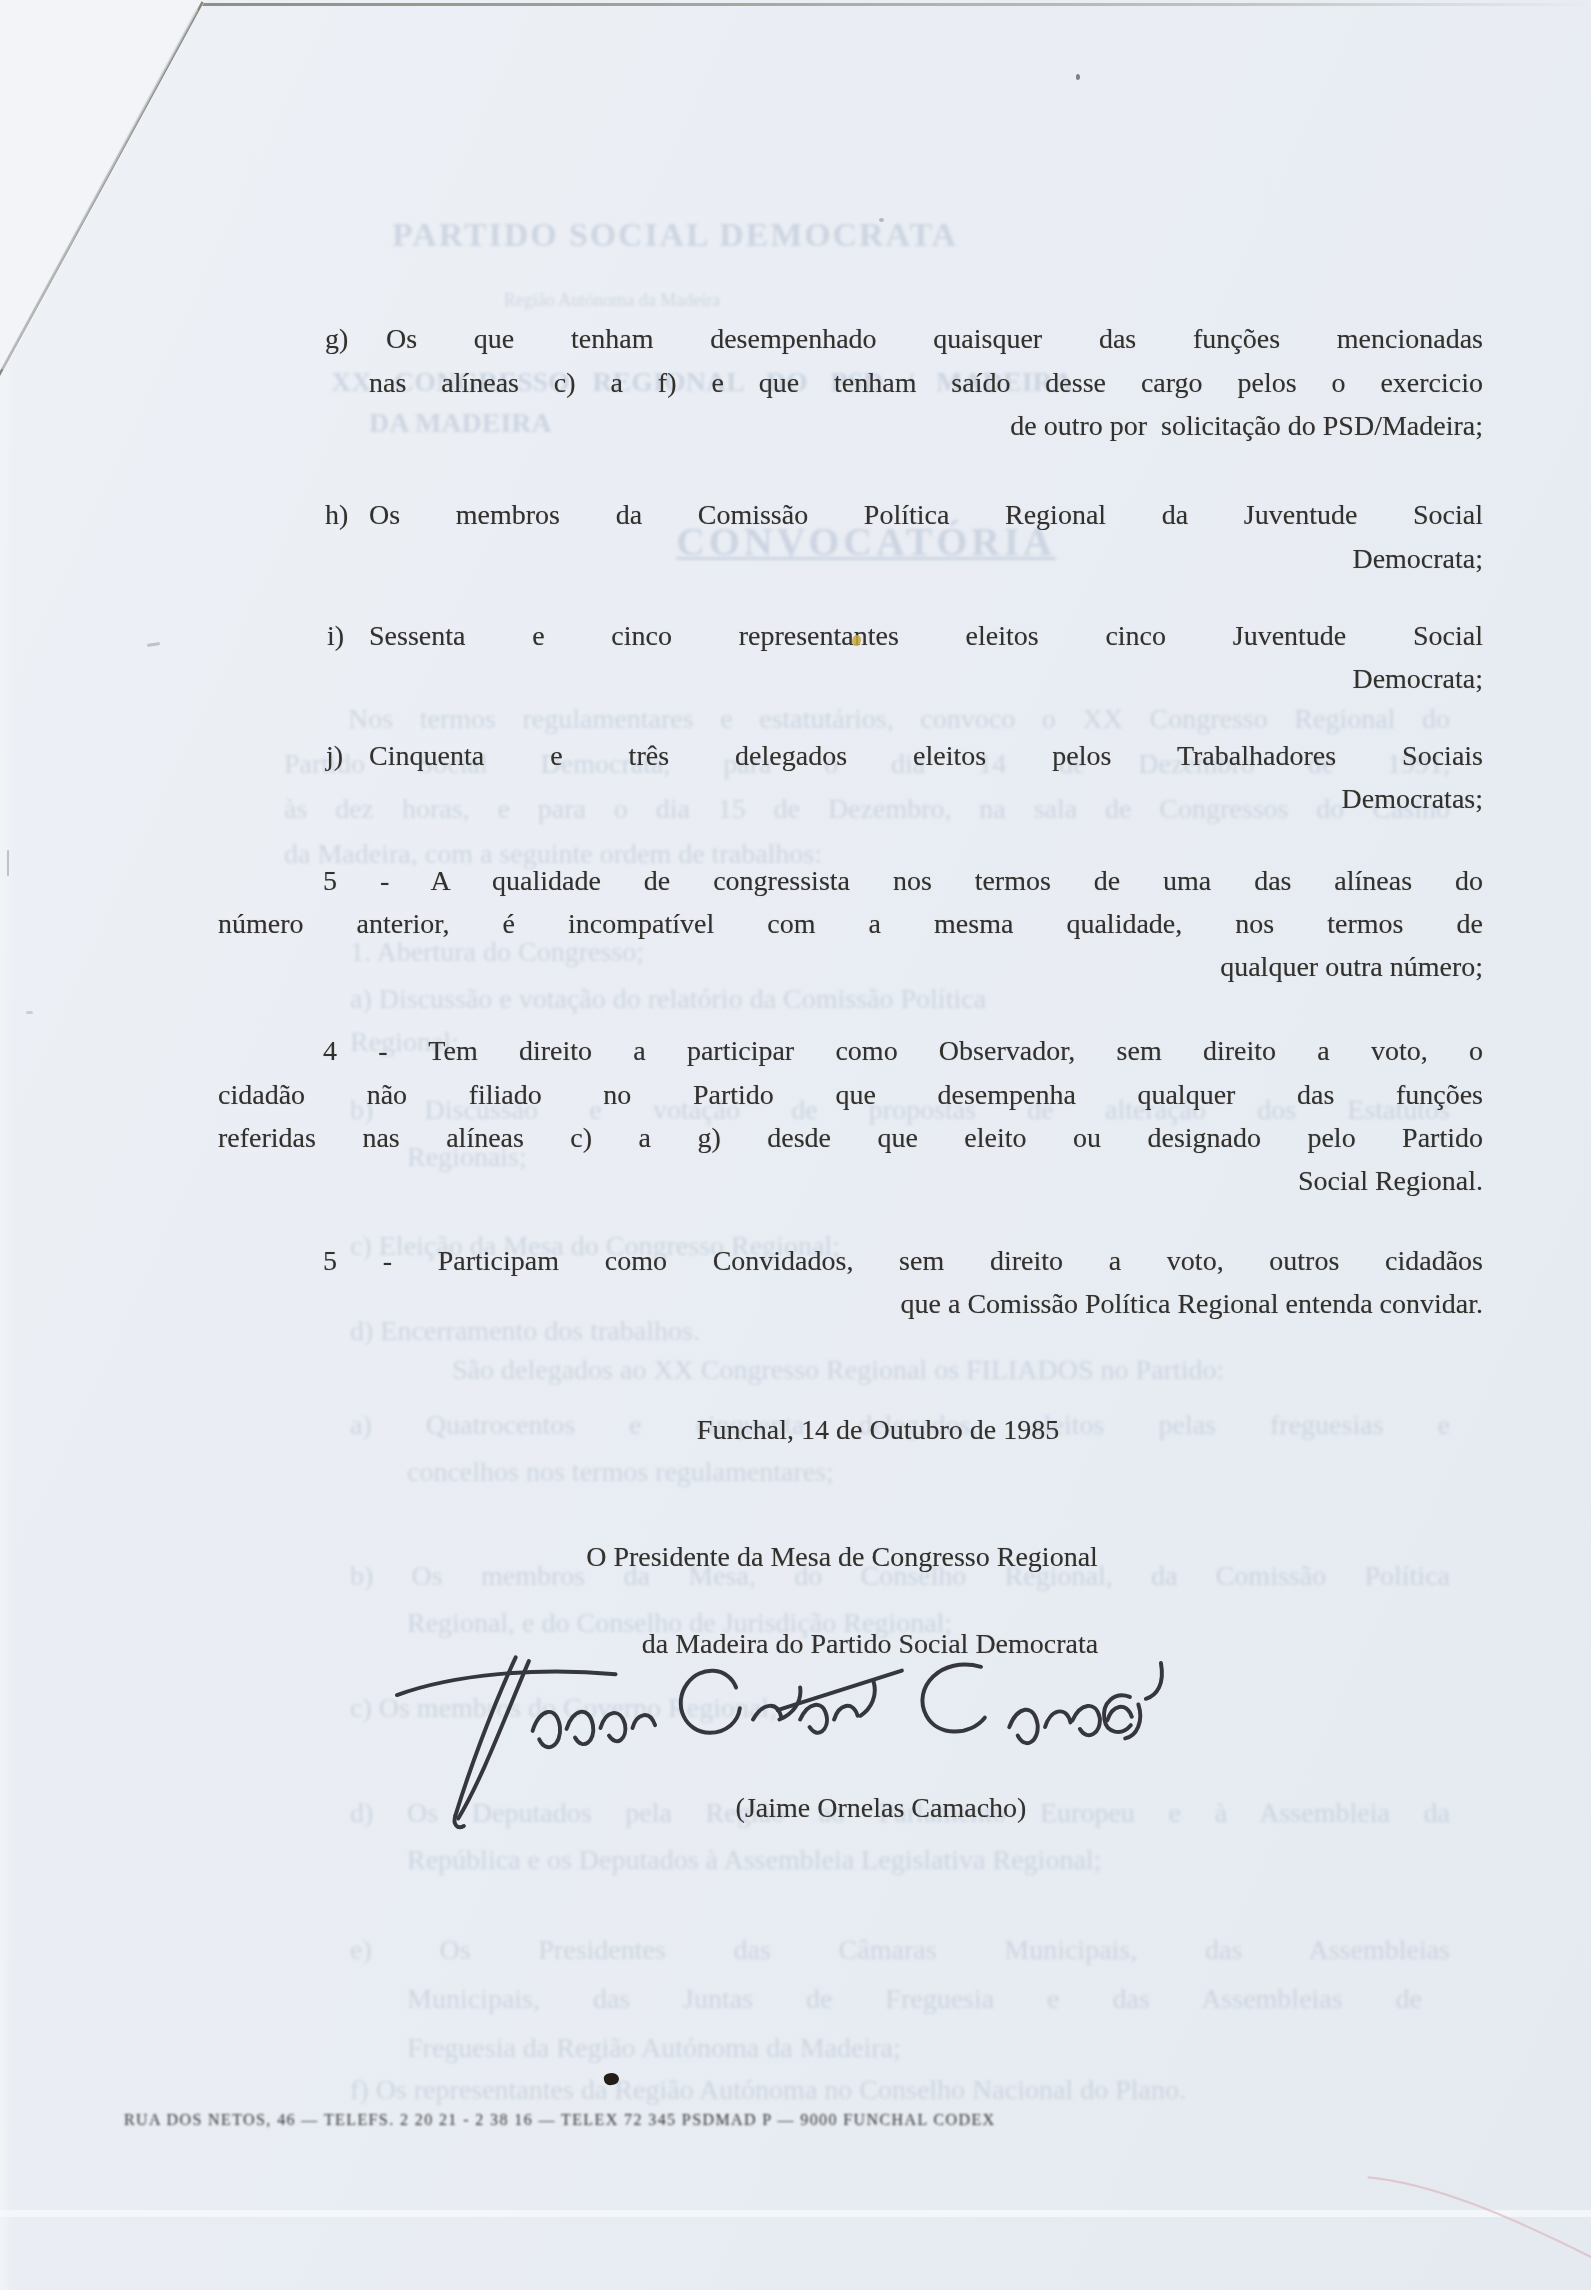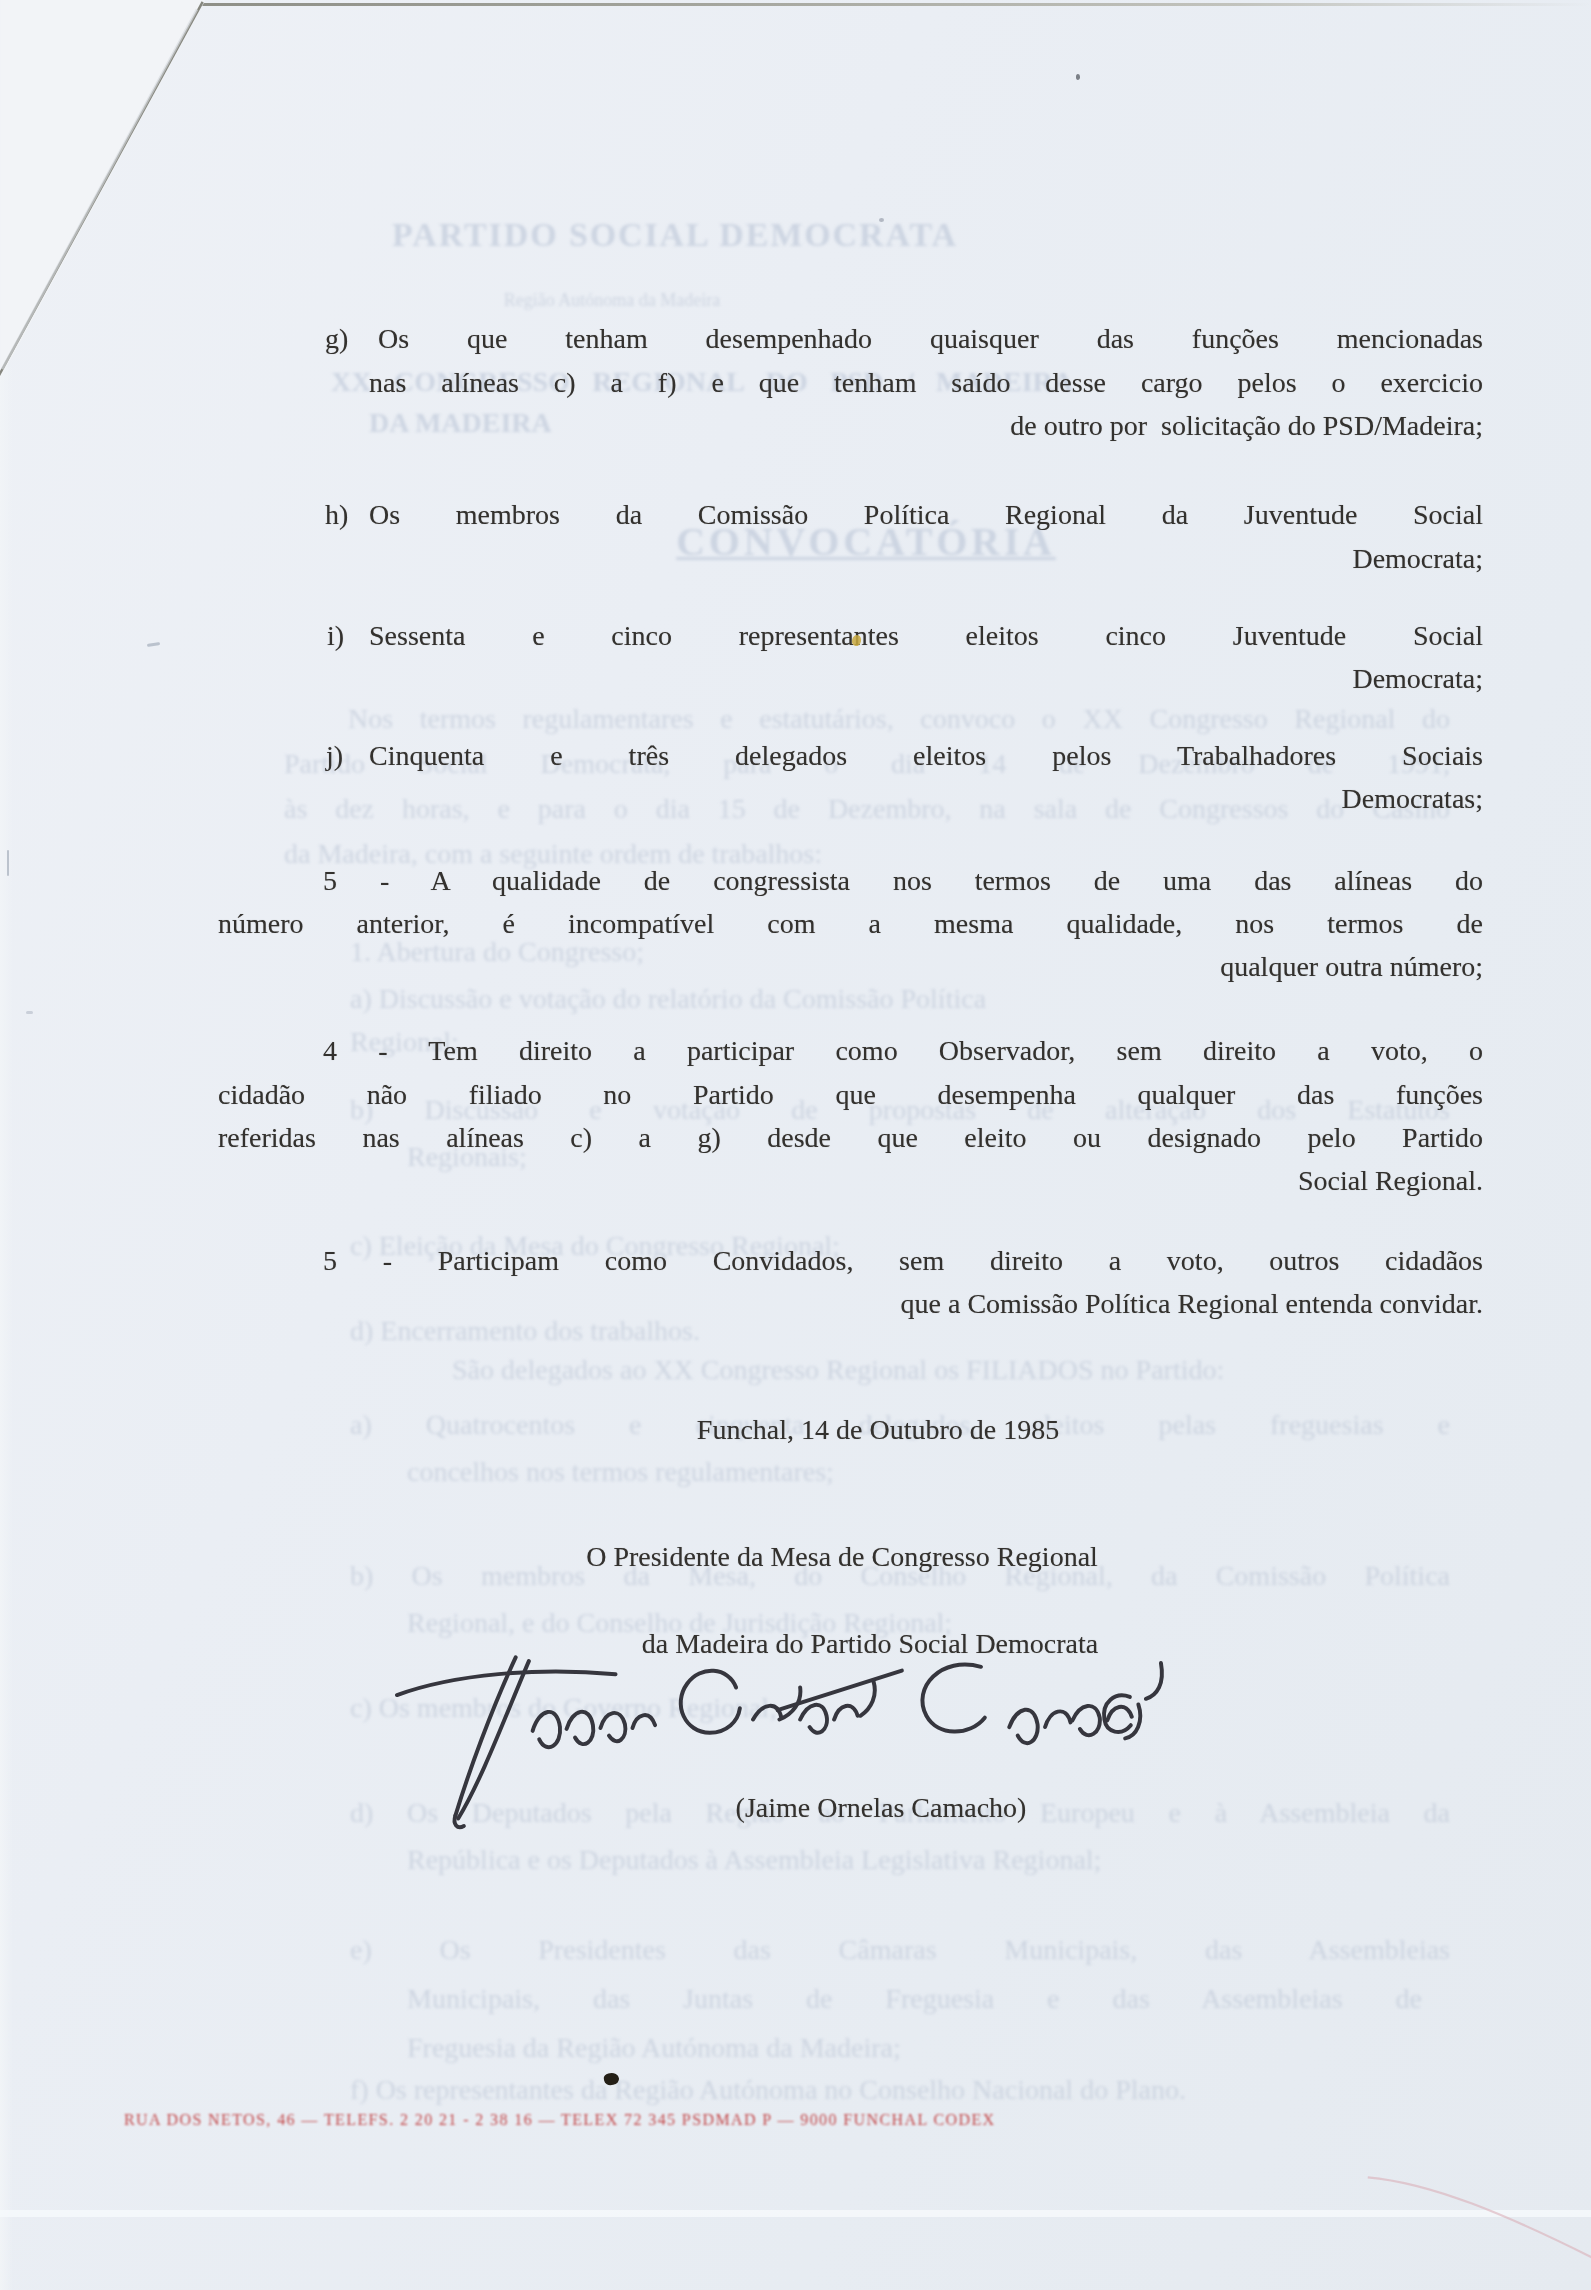--- a/index.html
+++ b/index.html
@@ -20,21 +20,21 @@
   .label{white-space:nowrap;}
   
   .ghost{
     position:absolute;font-size:28px;line-height:43px;
     color:#b7c1d2;opacity:.55;filter:blur(1.4px);
   }
   .ghost.bold{font-weight:bold;color:#b0bcd0;opacity:.5;}
   .ghost.big{font-size:34px;letter-spacing:1.9px;}
   .ghost.huge{font-size:40px;letter-spacing:3.8px;text-decoration:underline;text-decoration-thickness:2.8px;}
   .ghost.small{font-size:18px;}
-  .ghost.footer{font-size:16px;letter-spacing:1.4px;color:#b91c1c;opacity:.8;filter:blur(0.8px);white-space:nowrap;overflow:hidden;}
+  .ghost.footer{font-size:16px;letter-spacing:1.4px;color:#000000;opacity:.8;filter:blur(0.8px);white-space:nowrap;overflow:hidden;}
   .speck{position:absolute;border-radius:50%;}
   .edge-top{
     position:absolute;left:193px;top:2.8px;right:0;height:2.8px;
     background:linear-gradient(to right,#8e8f87,#a3a49c 35%,#c2c3bd 75%,rgba(200,201,196,0));
   }
   .edge-left{
     position:absolute;left:0;top:367px;bottom:0;width:13px;
     background:linear-gradient(to right,#f1f4f7,rgba(241,244,247,0));
   }
   .bottom-band{
@@ -80,21 +80,21 @@
 <div class="ghost" style="left:350px;top:1686px">c) Os membros do Governo Regional;</div>
 <div class="ghost j" style="left:350px;right:141px;top:1791px">d) Os Deputados pela Região ao Parlamento Europeu e à Assembleia da</div>
 <div class="ghost" style="left:407px;right:207px;top:1838px">República e os Deputados à Assembleia Legislativa Regional;</div>
 <div class="ghost j" style="left:350px;right:141px;top:1928px">e) Os Presidentes das Câmaras Municipais, das Assembleias</div>
 <div class="ghost j" style="left:407px;right:169px;top:1977px">Municipais, das Juntas de Freguesia e das Assembleias de</div>
 <div class="ghost" style="left:407px;top:2026px">Freguesia da Região Autónoma da Madeira;</div>
 <div class="ghost" style="left:350px;right:169px;top:2068px">f) Os representantes da Região Autónoma no Conselho Nacional do Plano.</div>
 <div class="ghost footer" style="left:124px;right:122px;top:2098px">RUA DOS NETOS, 46 — TELEFS. 2 20 21 - 2 38 16 — TELEX 72 345 PSDMAD P — 9000 FUNCHAL CODEX</div>
 
 <div class="line label" style="left:325px;top:317px">g)</div>
-<div class="line j" style="left:378px;right:108px;top:317px">Os que tenham desempenhado quaisquer das funções mencionadas</div>
+<div class="line j" style="left:386px;right:108px;top:317px">Os que tenham desempenhado quaisquer das funções mencionadas</div>
 <div class="line j" style="left:369px;right:108px;top:361px">nas alíneas c) a f) e que tenham saído desse cargo pelos o exercicio</div>
 <div class="line l" style="left:369px;right:108px;top:404px">de outro por solicitação do PSD/Madeira;</div>
 
 <div class="line label" style="left:325px;top:493px">h)</div>
 <div class="line j" style="left:369px;right:108px;top:493px">Os membros da Comissão Política Regional da Juventude Social</div>
 <div class="line l" style="left:369px;right:108px;top:537px">Democrata;</div>
 
 <div class="line label" style="left:327px;top:614px">i)</div>
 <div class="line j" style="left:369px;right:108px;top:614px">Sessenta e cinco representantes eleitos cinco Juventude Social</div>
 <div class="line l" style="left:369px;right:108px;top:657px">Democrata;</div>

